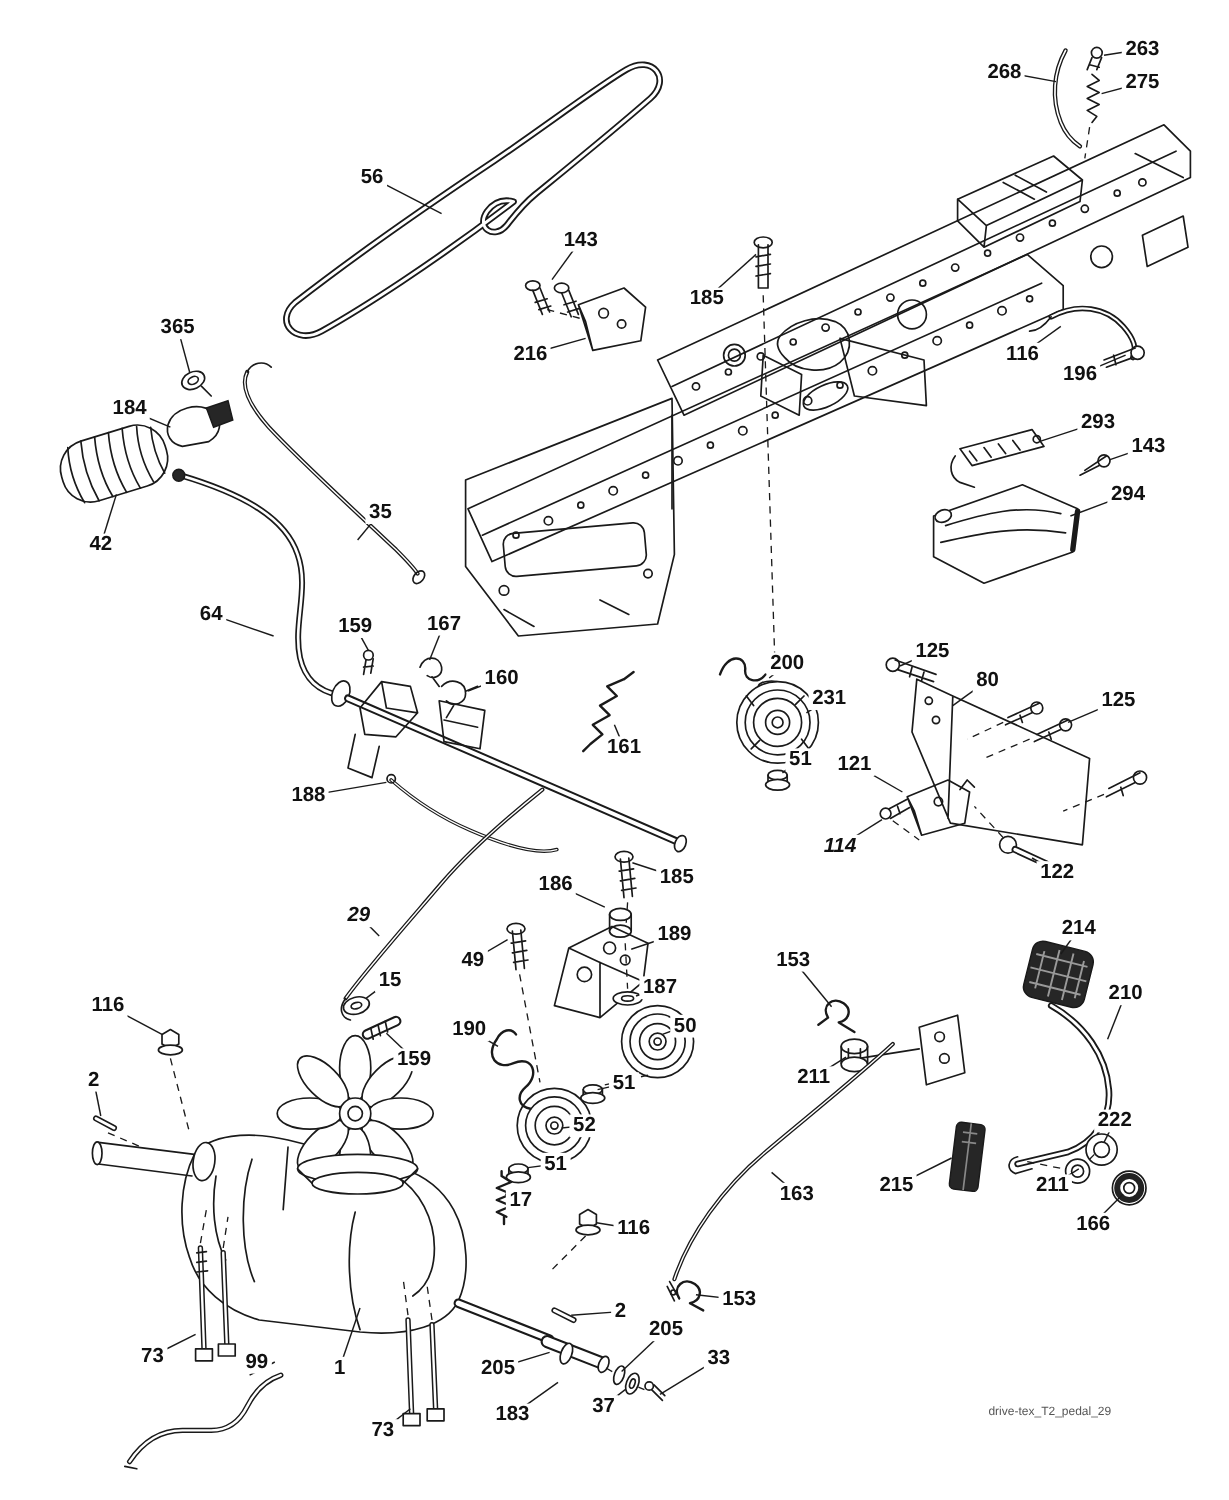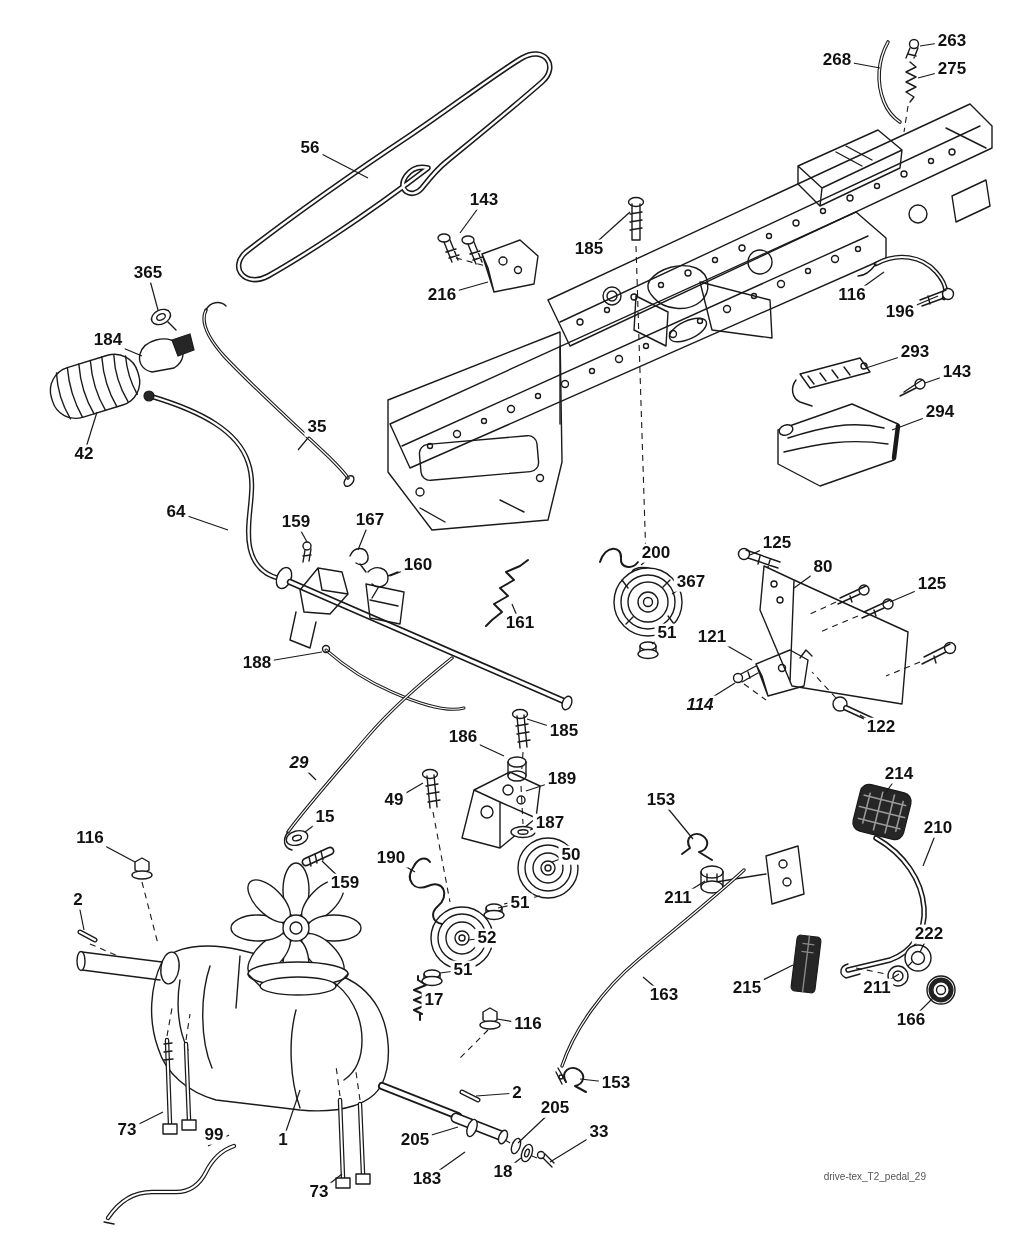--- a/index.html
+++ b/index.html
@@ -558,21 +558,21 @@
       <div class="callout" style="left: 915px; top: 352px;">293</div>
       <div class="callout" style="left: 957px; top: 372px;">143</div>
       <div class="callout" style="left: 940px; top: 412px;">294</div>
       <div class="callout" style="left: 84px; top: 454px;">42</div>
       <div class="callout" style="left: 317px; top: 427px;">35</div>
       <div class="callout" style="left: 176px; top: 512px;">64</div>
       <div class="callout" style="left: 296px; top: 522px;">159</div>
       <div class="callout" style="left: 370px; top: 520px;">167</div>
       <div class="callout" style="left: 418px; top: 565px;">160</div>
       <div class="callout" style="left: 656px; top: 553px;">200</div>
-      <div class="callout" style="left: 691px; top: 582px;">367</div>
+      <div class="callout" style="left: 691px; top: 582px;">231</div>
       <div class="callout" style="left: 777px; top: 543px;">125</div>
       <div class="callout" style="left: 823px; top: 567px;">80</div>
       <div class="callout" style="left: 932px; top: 584px;">125</div>
       <div class="callout" style="left: 520px; top: 623px;">161</div>
       <div class="callout" style="left: 667px; top: 633px;">51</div>
       <div class="callout" style="left: 712px; top: 637px;">121</div>
       <div class="callout" style="left: 257px; top: 663px;">188</div>
       <div class="callout" style="left: 700px; top: 705px; font-style: italic;">114</div>
       <div class="callout" style="left: 881px; top: 727px;">122</div>
       <div class="callout" style="left: 564px; top: 731px;">185</div>
@@ -603,19 +603,19 @@
       <div class="callout" style="left: 528px; top: 1024px;">116</div>
       <div class="callout" style="left: 616px; top: 1083px;">153</div>
       <div class="callout" style="left: 517px; top: 1093px;">2</div>
       <div class="callout" style="left: 555px; top: 1108px;">205</div>
       <div class="callout" style="left: 599px; top: 1132px;">33</div>
       <div class="callout" style="left: 214px; top: 1135px;">99</div>
       <div class="callout" style="left: 127px; top: 1130px;">73</div>
       <div class="callout" style="left: 283px; top: 1140px;">1</div>
       <div class="callout" style="left: 415px; top: 1140px;">205</div>
       <div class="callout" style="left: 427px; top: 1179px; text-align: right;">183</div>
-      <div class="callout" style="left: 503px; top: 1172px;">18</div>
+      <div class="callout" style="left: 503px; top: 1172px;">37</div>
       <div class="callout" style="left: 319px; top: 1192px;">73</div>
     </div>
 
 <div class="footer-note">drive-tex_T2_pedal_29</div>
 
 </div>
 
 </body></html>

